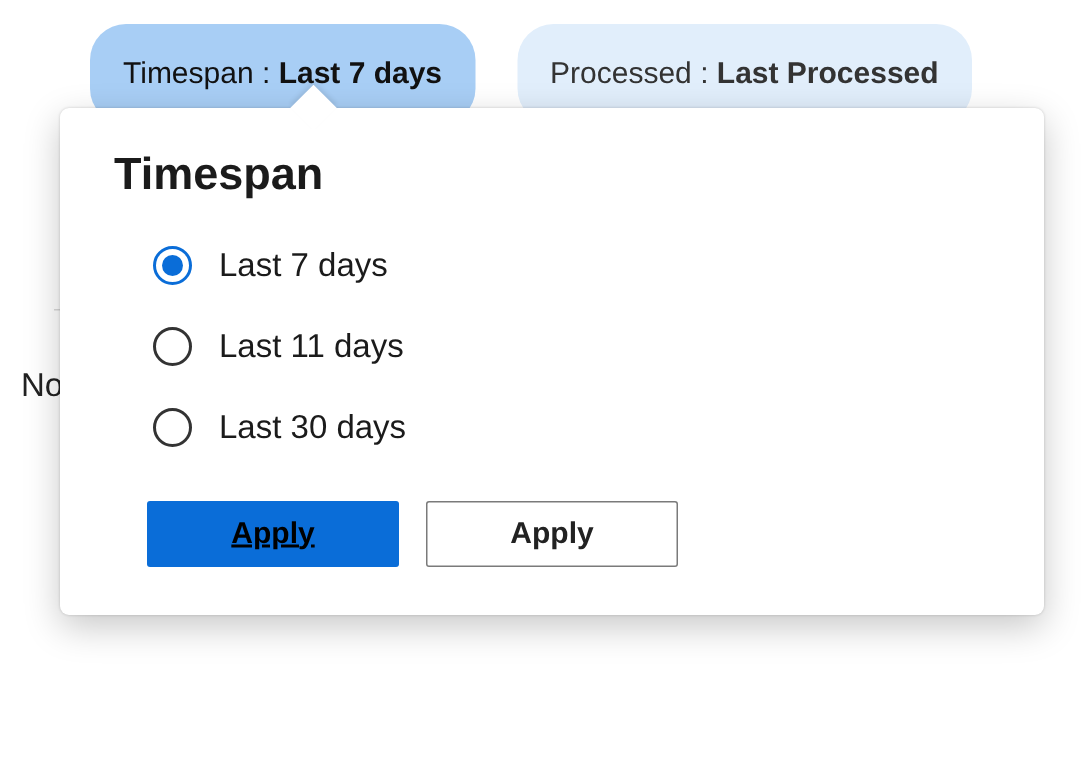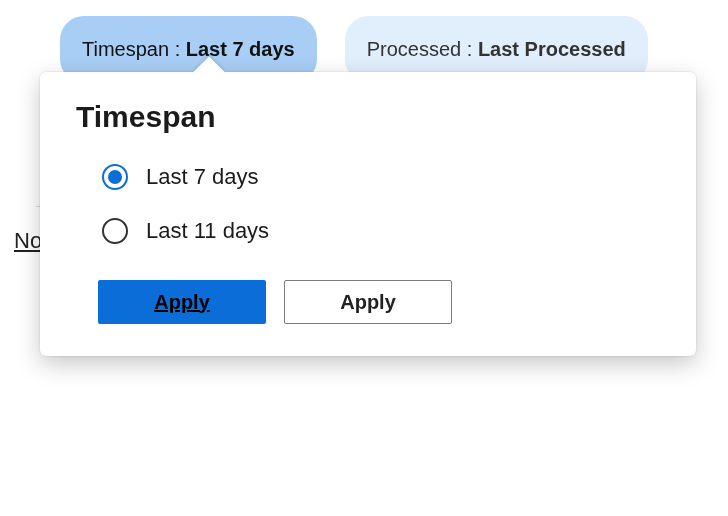--- a/index.html
+++ b/index.html
@@ -43,24 +43,23 @@
   
   .bg-divider {
     position: absolute;
     left: 36px; right: 680px;
     top: 206px;
     height: 1px;
     background: #d9d9d9;
   }
   .bg-notext {
     position: absolute;
-    left: 14px; top: 228px;
+    left: 14px; top: 244px;
     font-size: 22px;
     color: #222;
-    text-decoration: underline;
   }
 
   
   .popover {
     position: absolute;
     top: 72px;
     left: 40px;
     width: 656px;
     background: #fff;
     border-radius: 6px;
@@ -171,20 +170,24 @@
       <div class="radio-row">
         <span class="radio-outer checked">
             <span class="radio-inner"></span>
           </span>
         <span class="radio-label">Last 7 days</span>
       </div>
       <div class="radio-row">
         <span class="radio-outer"></span>
         <span class="radio-label">Last 11 days</span>
       </div>
+      <div class="radio-row">
+        <span class="radio-outer"></span>
+        <span class="radio-label">Last 30 days</span>
+      </div>
     </div>
 
     <div class="button-row">
       <div class="btn btn-primary">Apply</div>
       <div class="btn btn-secondary">Apply</div>
     </div>
   </div>
 
 </div>
 

